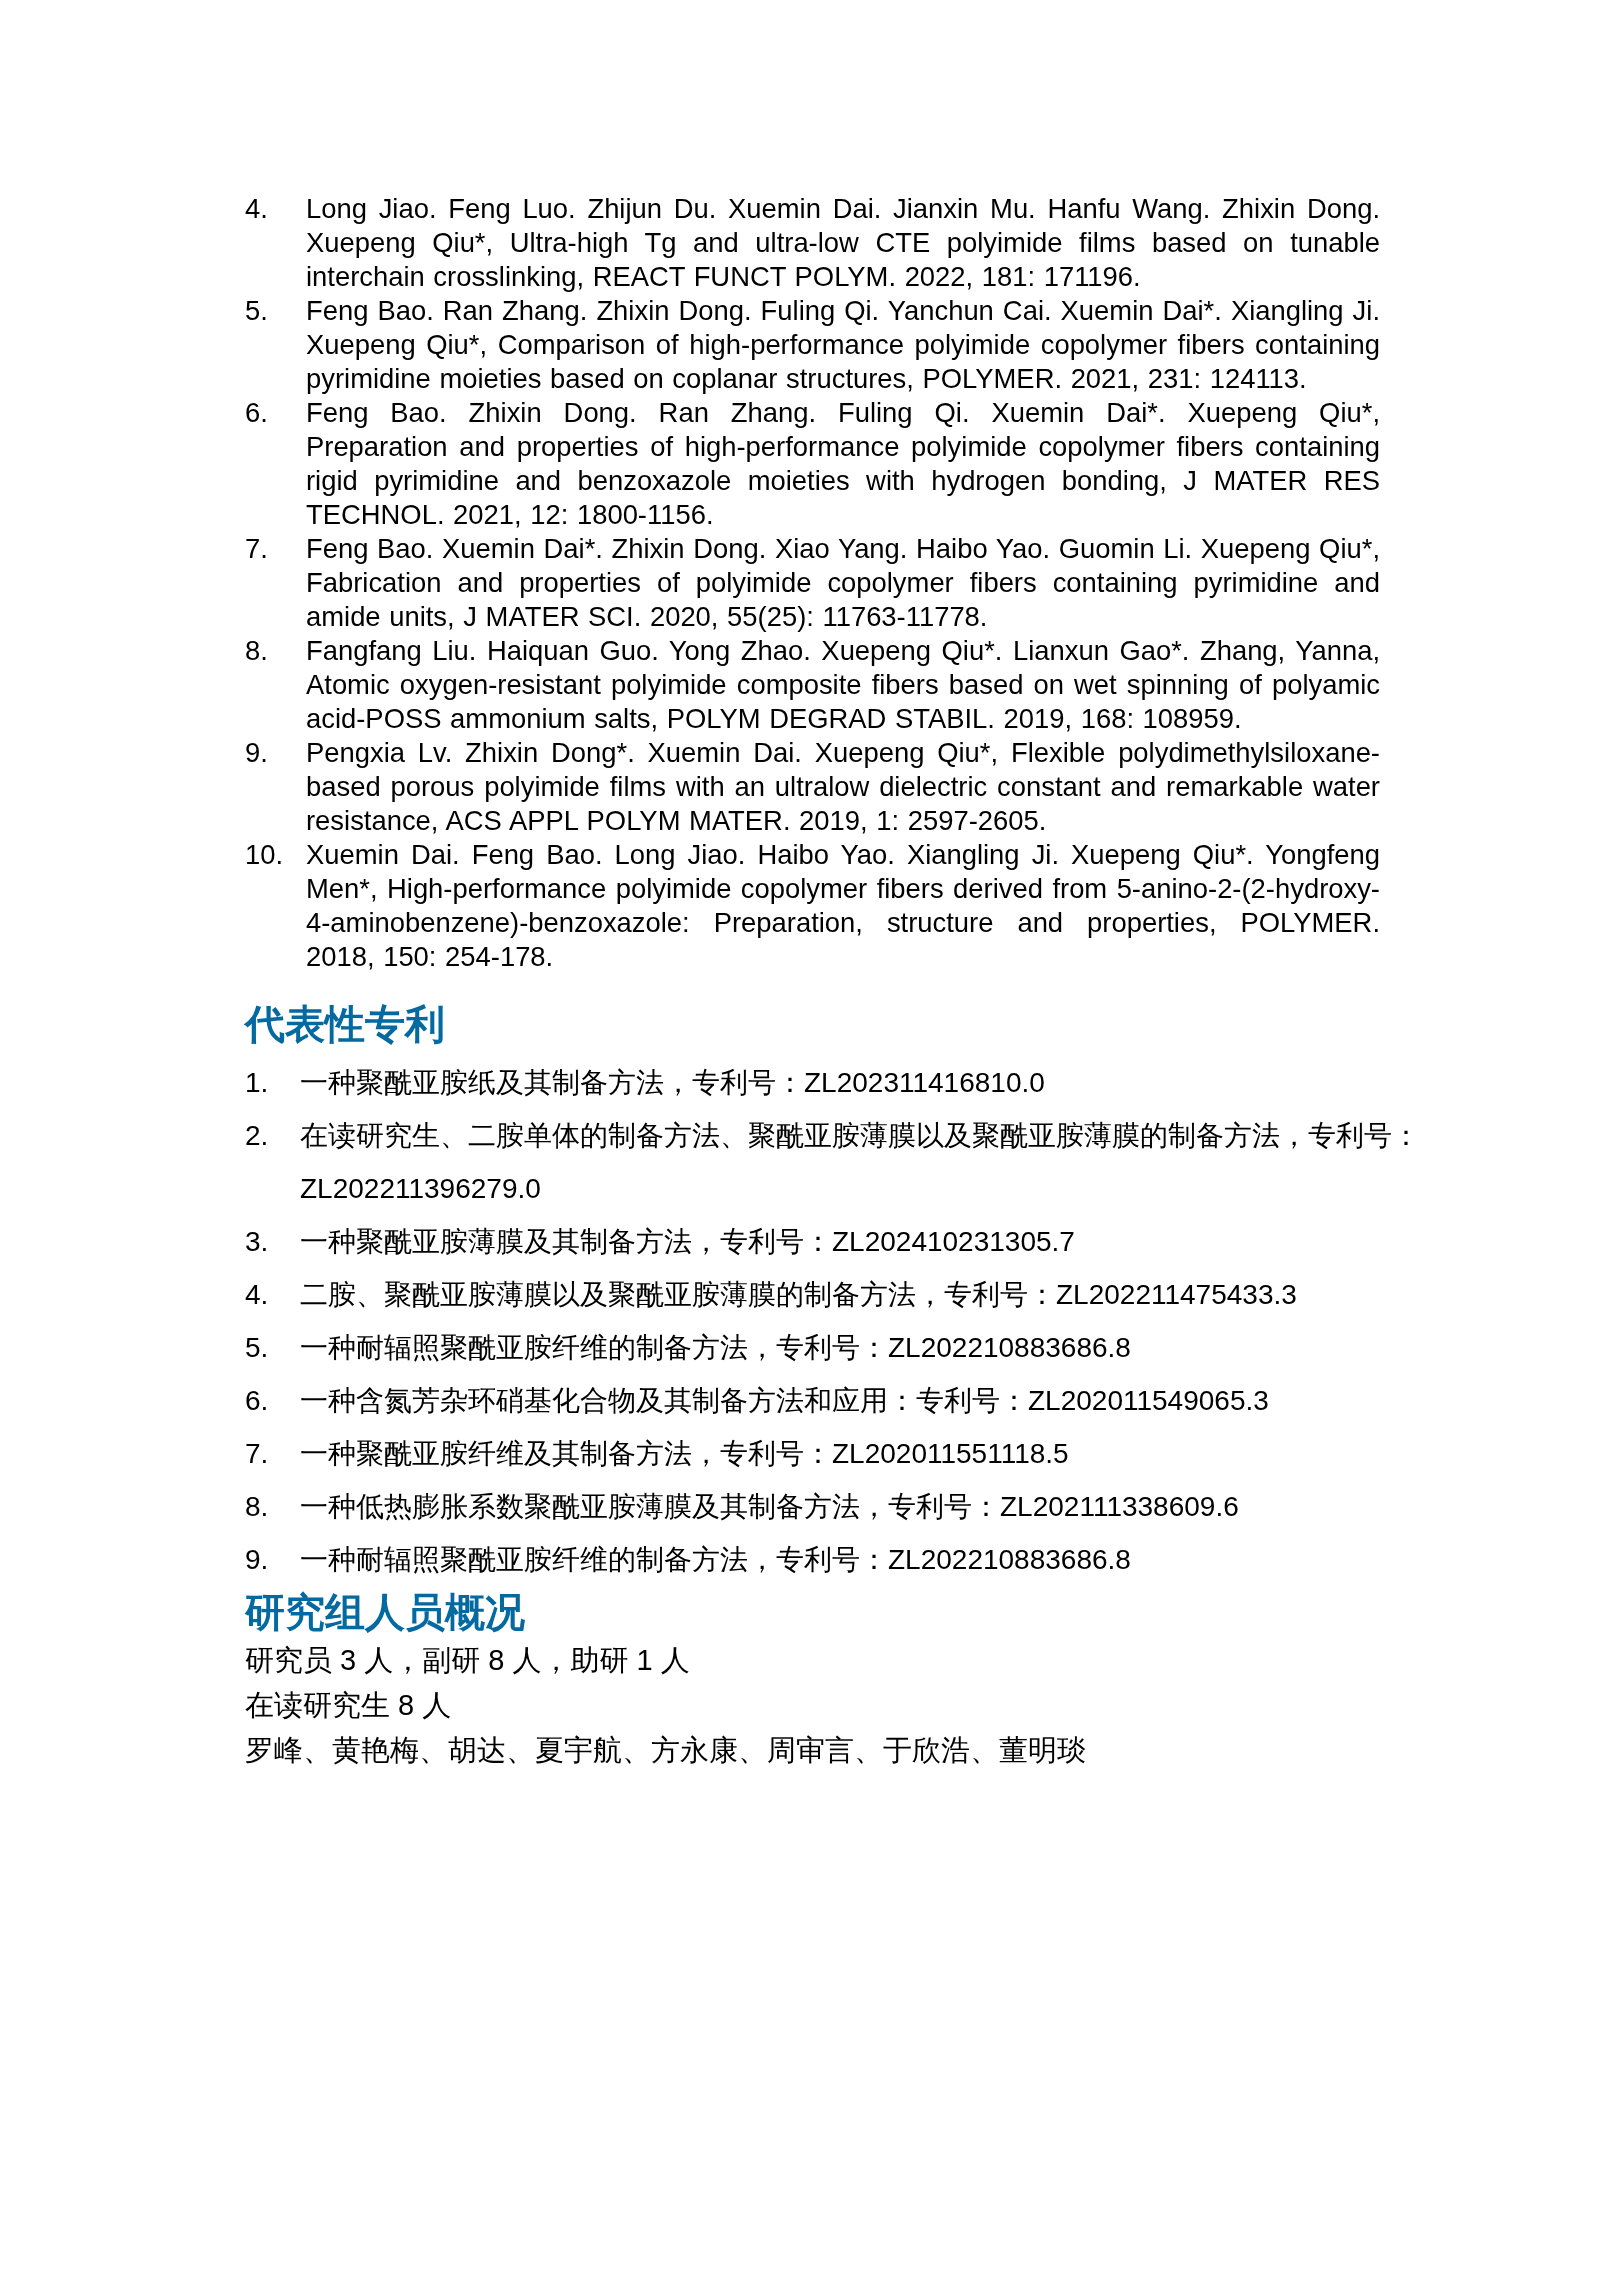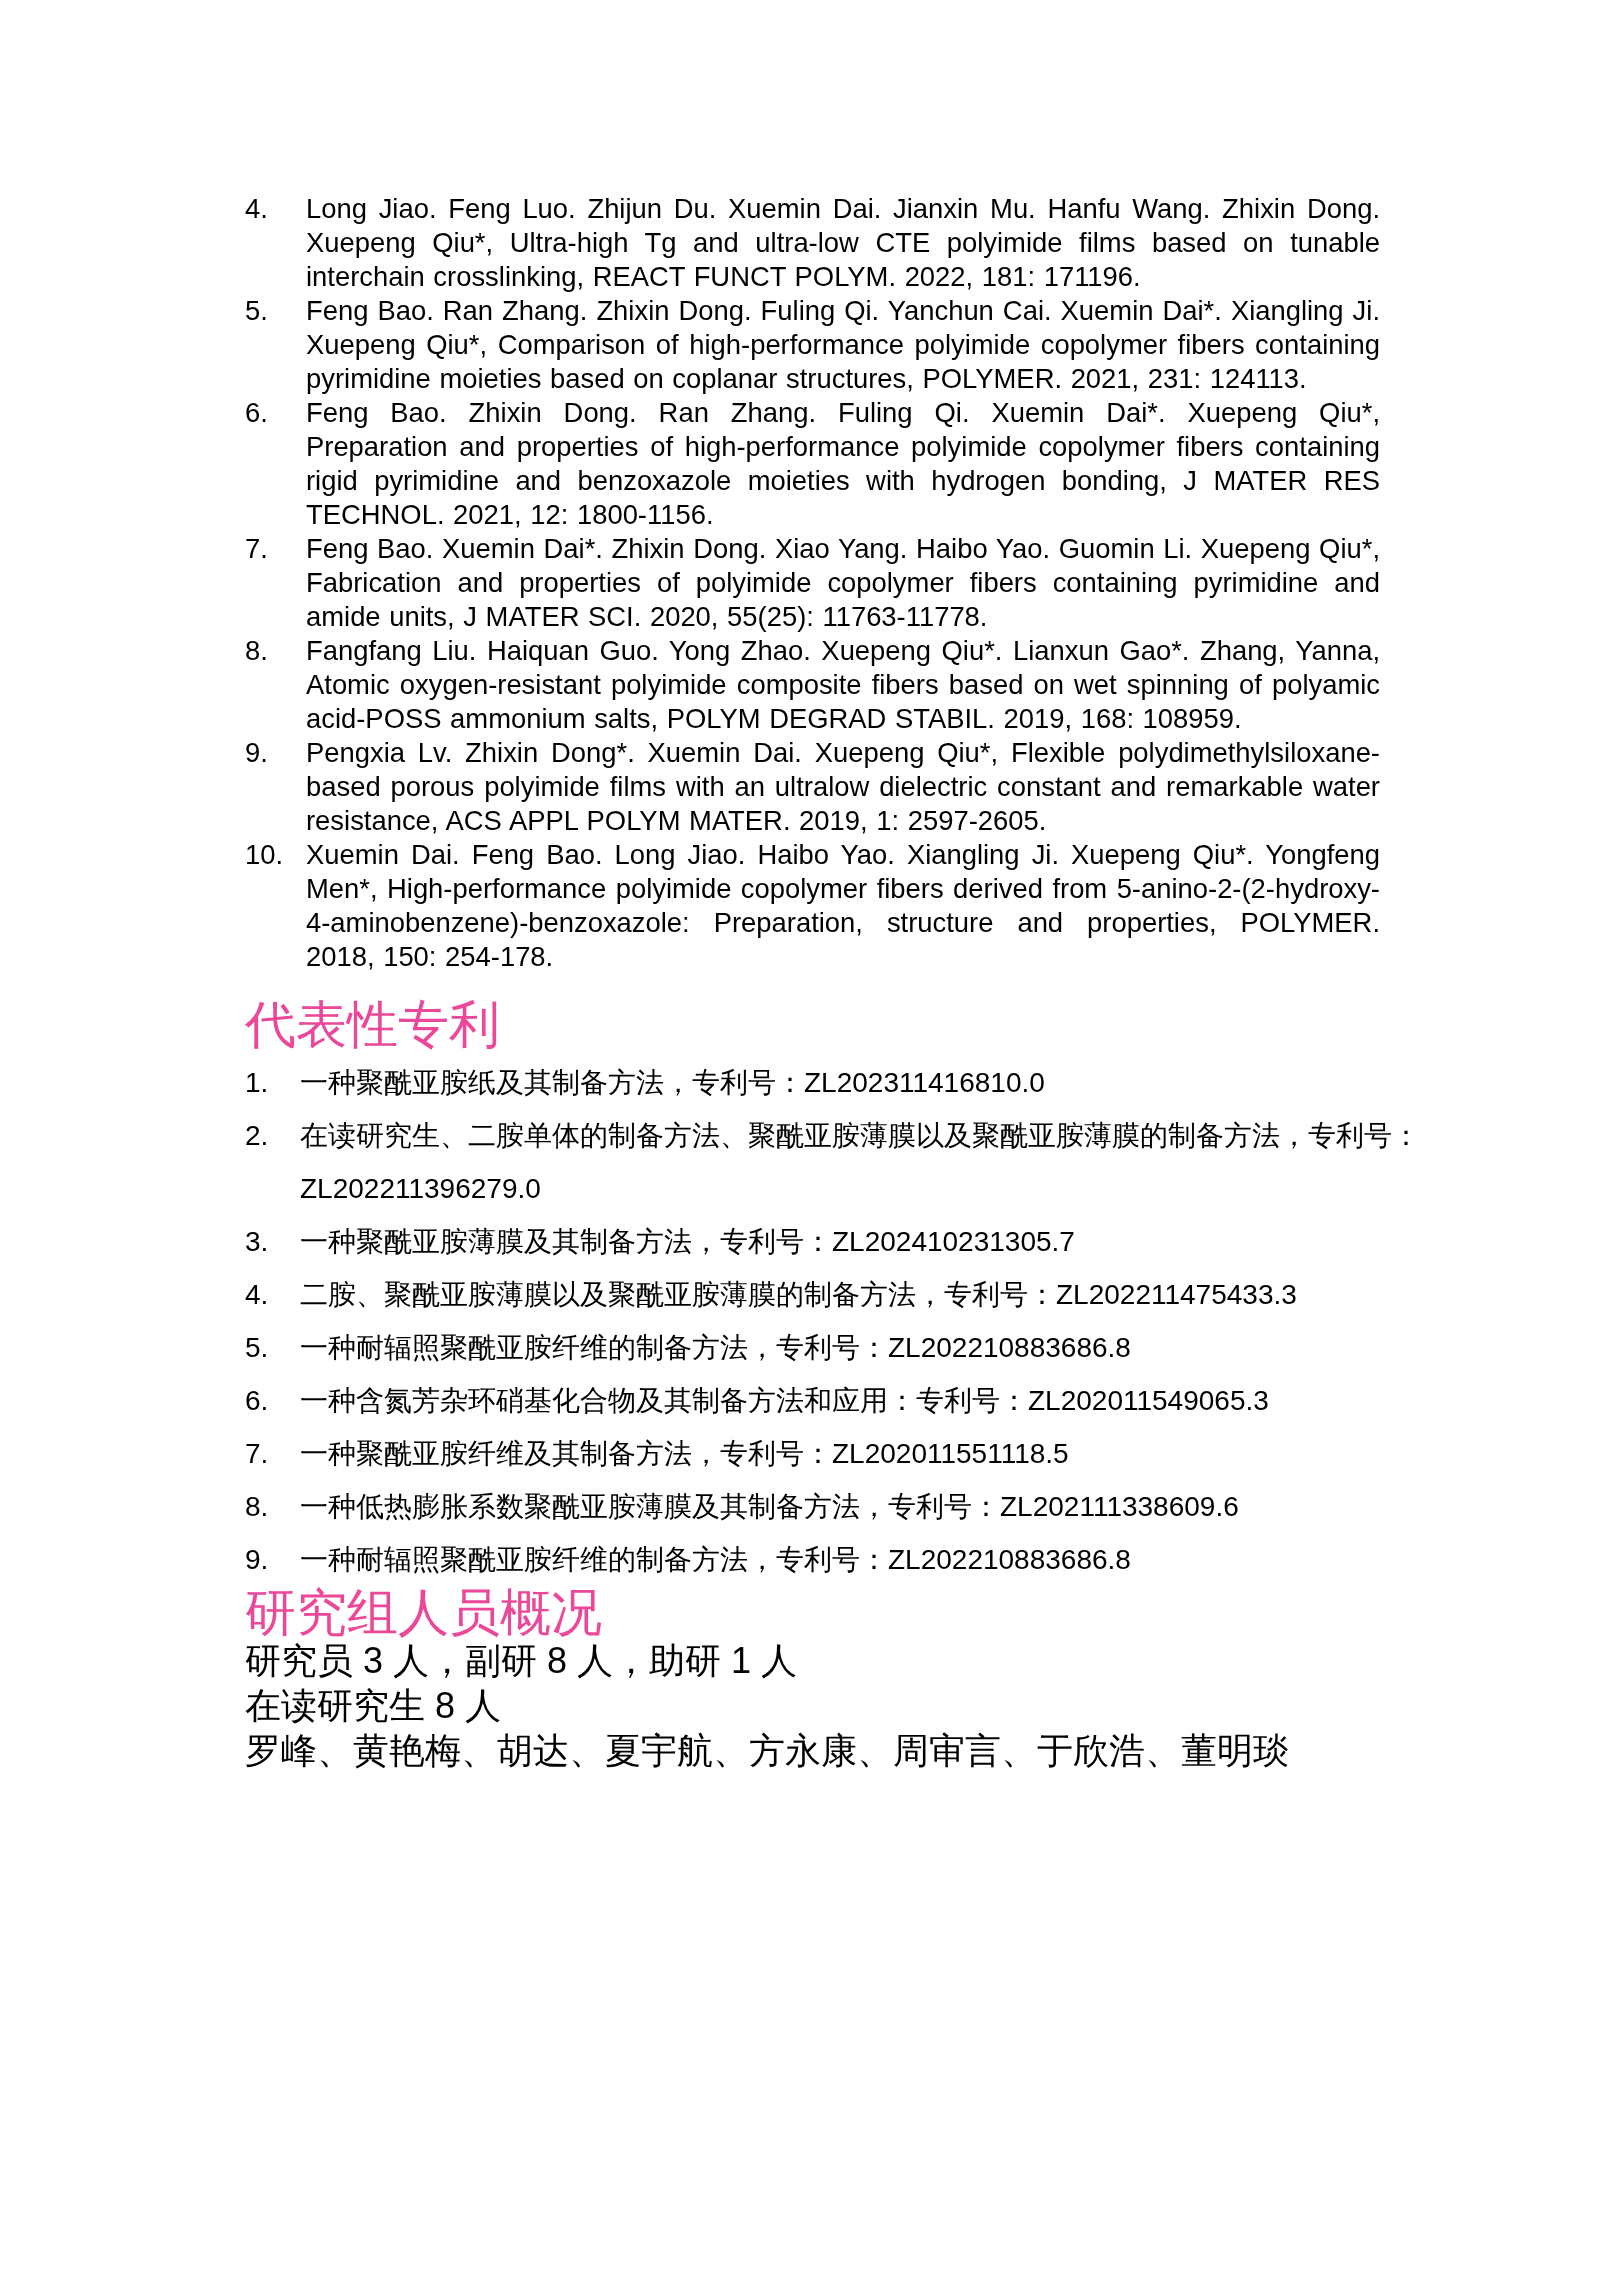--- a/index.html
+++ b/index.html
@@ -28,23 +28,23 @@
   }
   .pub-item .num {
     position: absolute;
     left: 0;
     top: 0;
     text-align: left;
   }
 
   
   .section-heading {
-    color: #ec4899;
-    font-weight: 400;
-    font-size: 51px;
+    color: #0369a1;
+    font-weight: 700;
+    font-size: 40px;
     line-height: 49px;
   }
   .heading-patents   { margin-top: 25.5px; margin-bottom: 7.8px; }
   .heading-personnel { margin-top: 2px;  margin-bottom: 1px; }
 
   
   .pat-list { }
   .pat-item {
     position: relative;
     padding-left: 55px;
@@ -53,21 +53,21 @@
   }
   .pat-item .num {
     position: absolute;
     left: 0;
     top: 0;
   }
   .pat-item .pline { display: block; white-space: nowrap; }
 
   
   .personnel-line {
-    font-size: 36px;
+    font-size: 29px;
     line-height: 45px;
     white-space: nowrap;
   }
 </style>
 </head>
 <body>
 
 <div class="page">
 
   <div class="pub-list">

